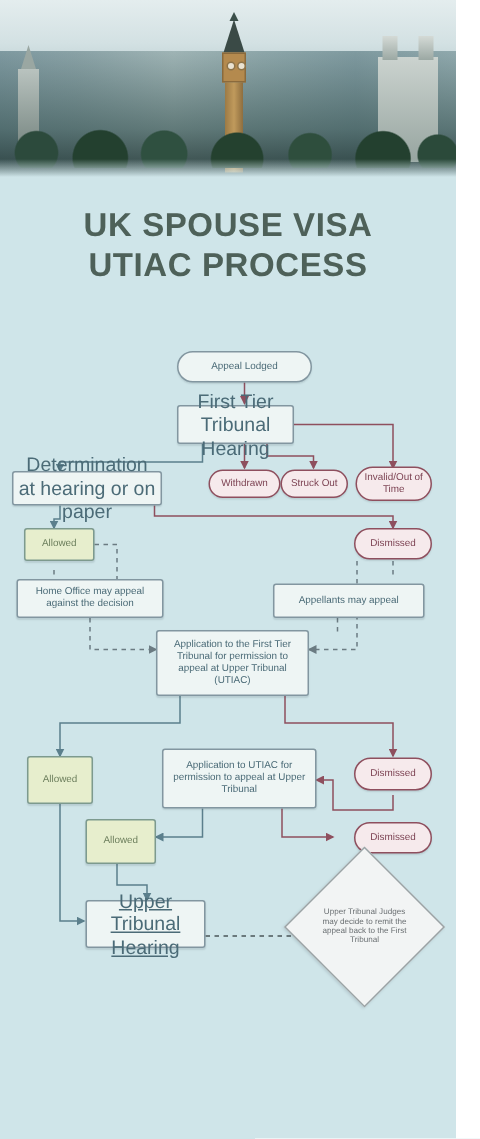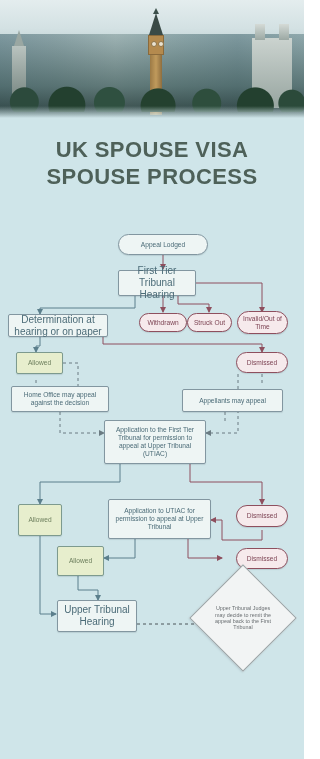--- a/index.html
+++ b/index.html
@@ -202,21 +202,21 @@
     background: #f2f4f4;
     border: 1px solid #9aa3a5;
     transform: rotate(45deg);
     box-shadow: 0 1px 2px rgba(60,80,90,0.18);
   }
   .diamond-text {
     position: relative;
     z-index: 2;
     padding: 0 6px;
   }
-  .title-big { font-size: 10px; color: #3f6270; }
+  .title-big { font-size: 13px; color: #3f6270; }
 </style>
 </head>
 <body>
 
 <div class="page">
 
   <div class="hero">
     <div class="hero-sky"></div>
     <div class="hero-city"></div>
     <div class="spire-left"></div>
@@ -229,21 +229,21 @@
         <div class="bb-face r"></div>
       </div>
       <div class="bb-shaft"></div>
     </div>
     <div class="hero-trees"></div>
     <div class="hero-fade"></div>
   </div>
 
   <div class="title">
     <span class="ln">UK SPOUSE VISA</span>
-    <span class="ln">SPOUSE PROCESS</span>
+    <span class="ln">UTIAC PROCESS</span>
   </div>
 
   <div class="chart">
 
     <svg viewBox="0 0 304 440">
       <defs>
         <marker id="ar-t" markerWidth="6" markerHeight="6" refX="5" refY="3" orient="auto">
           <path d="M0,0 L6,3 L0,6 z" fill="#5b7f8c"></path>
         </marker>
         <marker id="ar-m" markerWidth="6" markerHeight="6" refX="5" refY="3" orient="auto">
@@ -352,21 +352,21 @@
     </div>
 
     <div class="node rect green" style="left:57px; top:318px; width:47px; height:30px;">
       <span>Allowed</span>
     </div>
 
     <div class="node pill" style="left:236px; top:320px; width:52px; height:21px;">
       <span>Dismissed</span>
     </div>
 
-    <div class="node rect plain title-big" style="left:57px; top:372px; width:80px; height:32px;">
+    <div class="node rect plain title-big" style="left:57px; top:372px; width:80px; height:32px;text-decoration:underline;">
       <span>Upper Tribunal Hearing</span>
     </div>
 
     <div class="node diamond" style="left:205px; top:352px; width:76px; height:76px;">
       <div class="diamond-shape"></div>
       <span class="diamond-text">Upper Tribunal Judges may decide to remit the appeal back to the First Tribunal</span>
     </div>
 
   </div>
 

